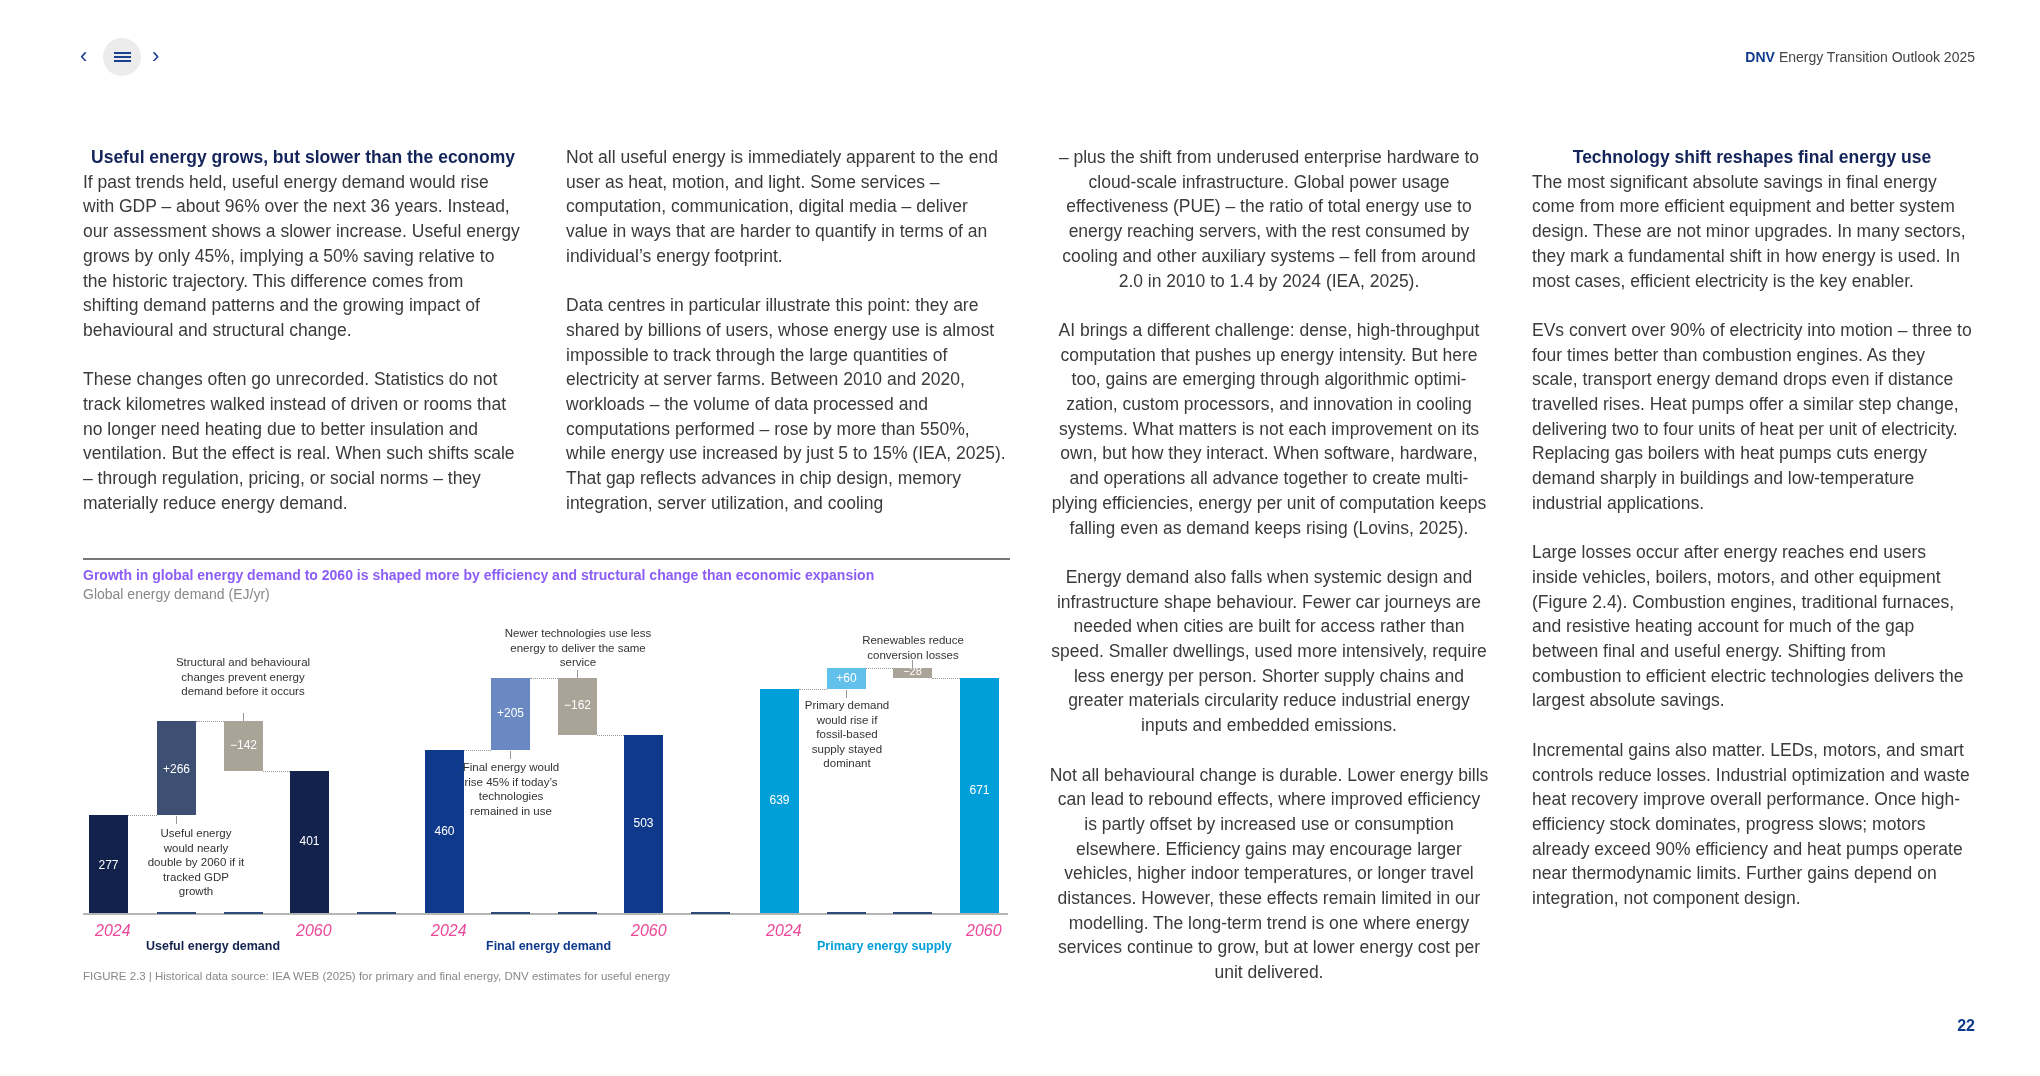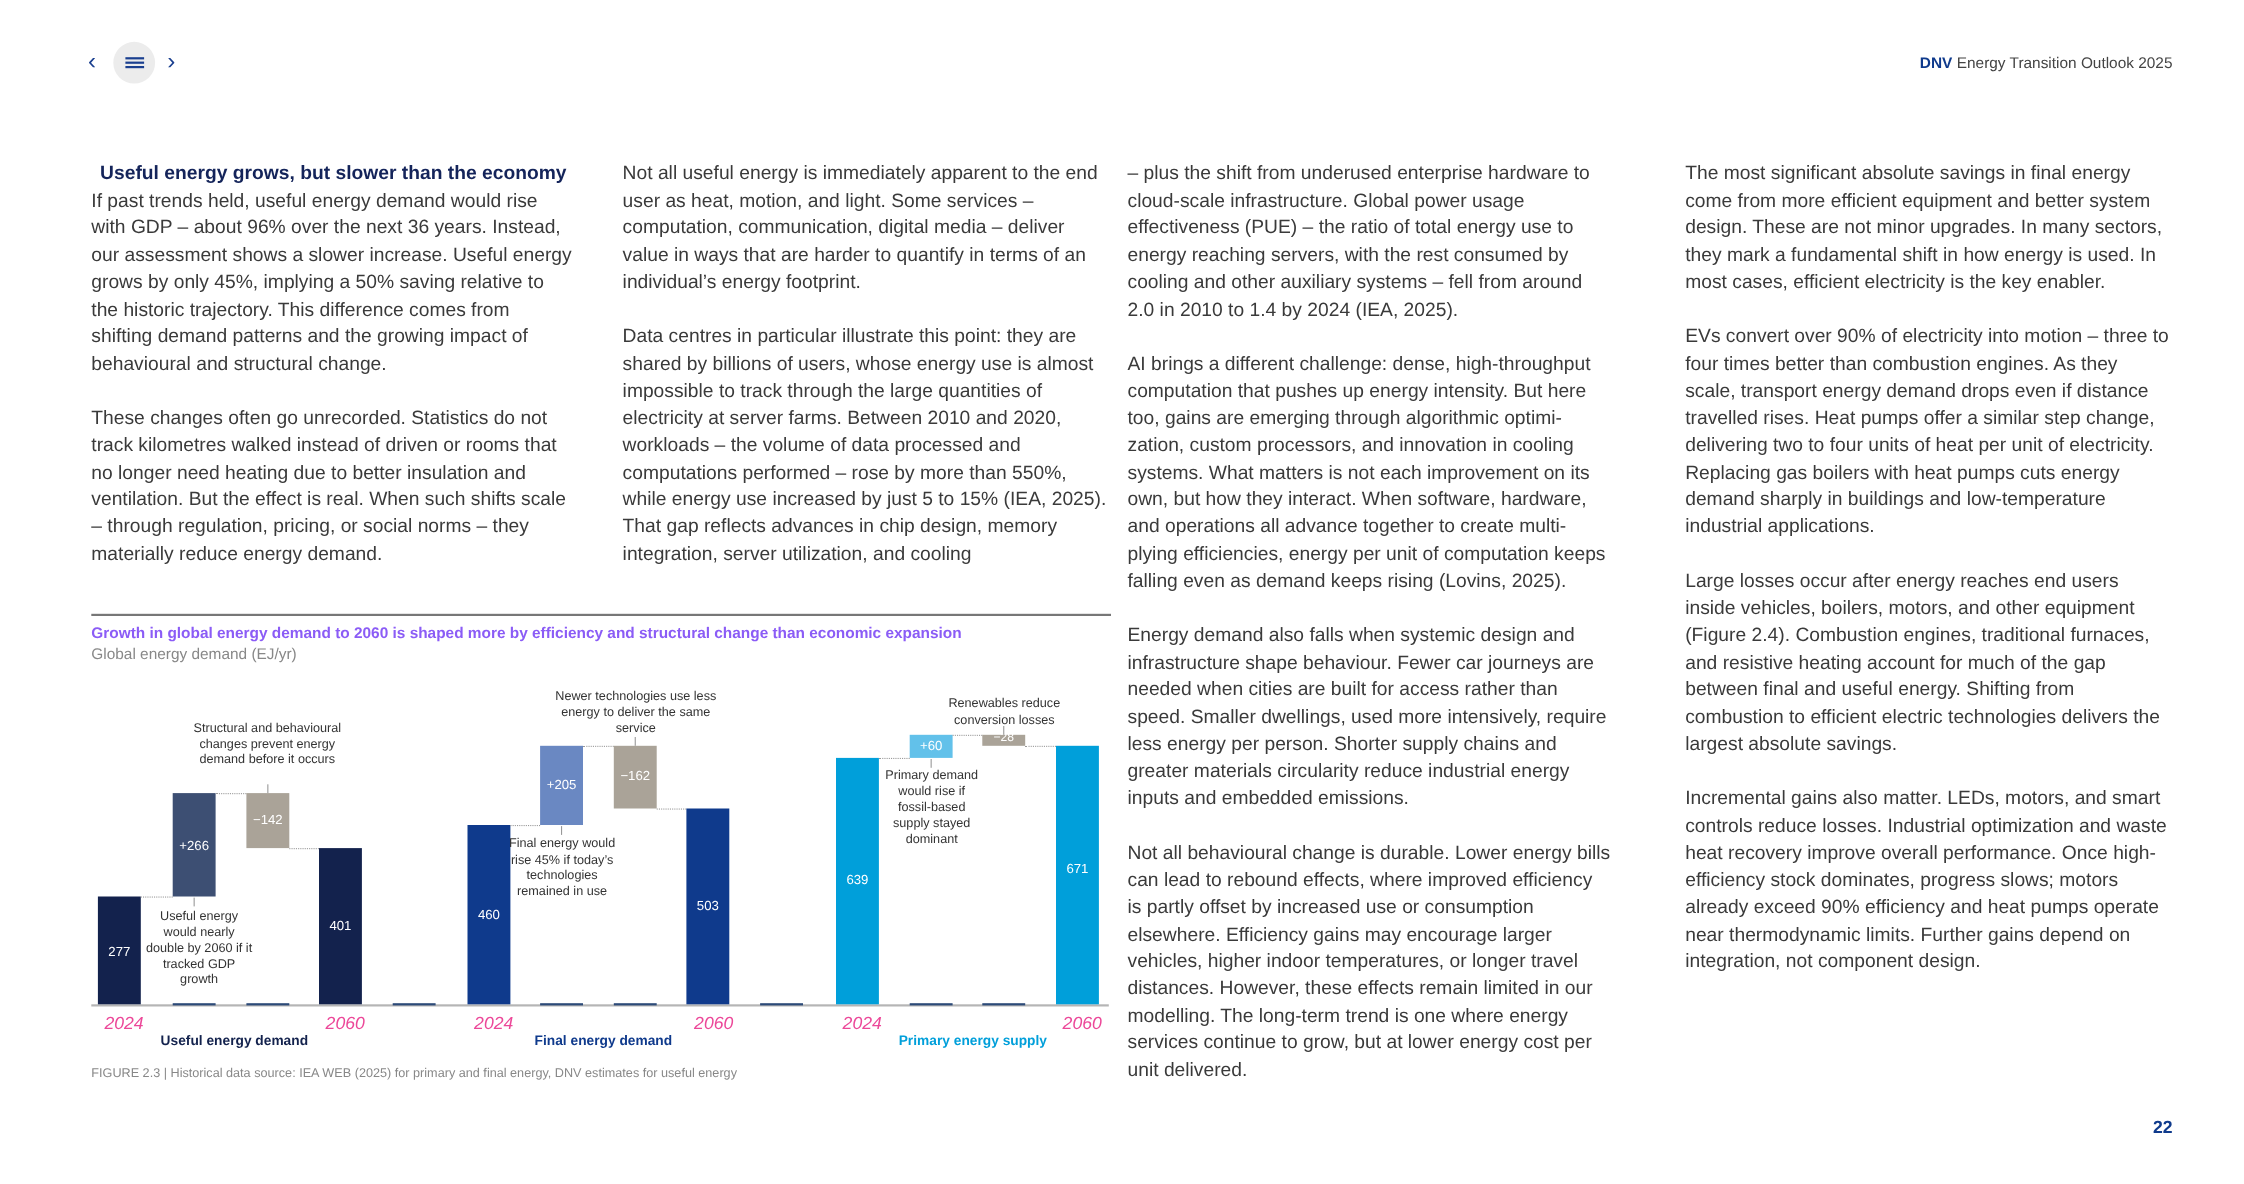--- a/index.html
+++ b/index.html
@@ -63,28 +63,29 @@
   <h3>Useful energy grows, but slower than the economy</h3>
   <p>If past trends held, useful energy demand would rise with GDP – about 96% over the next 36 years. Instead, our assessment shows a slower increase. Useful energy grows by only 45%, implying a 50% saving relative to the historic trajectory. This difference comes from shifting demand patterns and the growing impact of behavioural and structural change.</p>
   <p>These changes often go unrecorded. Statistics do not track kilometres walked instead of driven or rooms that no longer need heating due to better insulation and ventilation. But the effect is real. When such shifts scale – through regulation, pricing, or social norms – they materially reduce energy demand.</p>
 </div>
 
 <div class="col" style="left:566px;">
   <p>Not all useful energy is immediately apparent to the end user as heat, motion, and light. Some services – computation, communication, digital media – deliver value in ways that are harder to quantify in terms of an individual’s energy footprint.</p>
   <p>Data centres in particular illustrate this point: they are shared by billions of users, whose energy use is almost impossible to track through the large quantities of electricity at server farms. Between 2010 and 2020, workloads – the volume of data processed and computations performed – rose by more than 550%, while energy use increased by just 5 to 15% (IEA, 2025). That gap reflects advances in chip design, memory integration, server utilization, and cooling</p>
 </div>
 
-<div class="col" style="left:1025px;">
+<div class="col" style="left:1049px;text-align:center;">
   <p>– plus the shift from underused enterprise hardware to cloud-scale infrastructure. Global power usage effectiveness (PUE) – the ratio of total energy use to energy reaching servers, with the rest consumed by cooling and other auxiliary systems – fell from around 2.0 in 2010 to 1.4 by 2024 (IEA, 2025).</p>
   <p>AI brings a different challenge: dense, high-throughput computation that pushes up energy intensity. But here too, gains are emerging through algorithmic optimi-zation, custom processors, and innovation in cooling systems. What matters is not each improvement on its own, but how they interact. When software, hardware, and operations all advance together to create multi-plying efficiencies, energy per unit of computation keeps falling even as demand keeps rising (Lovins, 2025).</p>
   <p>Energy demand also falls when systemic design and infrastructure shape behaviour. Fewer car journeys are needed when cities are built for access rather than speed. Smaller dwellings, used more intensively, require less energy per person. Shorter supply chains and greater materials circularity reduce industrial energy inputs and embedded emissions.</p>
   <p>Not all behavioural change is durable. Lower energy bills can lead to rebound effects, where improved efficiency is partly offset by increased use or consumption elsewhere. Efficiency gains may encourage larger vehicles, higher indoor temperatures, or longer travel distances. However, these effects remain limited in our modelling. The long-term trend is one where energy services continue to grow, but at lower energy cost per unit delivered.</p>
 </div>
 
 <div class="col" style="left:1532px;">
+  <h3>Technology shift reshapes final energy use</h3>
   <p>The most significant absolute savings in final energy come from more efficient equipment and better system design. These are not minor upgrades. In many sectors, they mark a fundamental shift in how energy is used. In most cases, efficient electricity is the key enabler.</p>
   <p>EVs convert over 90% of electricity into motion – three to four times better than combustion engines. As they scale, transport energy demand drops even if distance travelled rises. Heat pumps offer a similar step change, delivering two to four units of heat per unit of electricity. Replacing gas boilers with heat pumps cuts energy demand sharply in buildings and low-temperature industrial applications.</p>
   <p>Large losses occur after energy reaches end users inside vehicles, boilers, motors, and other equipment (Figure 2.4). Combustion engines, traditional furnaces, and resistive heating account for much of the gap between final and useful energy. Shifting from combustion to efficient electric technologies delivers the largest absolute savings.</p>
   <p>Incremental gains also matter. LEDs, motors, and smart controls reduce losses. Industrial optimization and waste heat recovery improve overall performance. Once high-efficiency stock dominates, progress slows; motors already exceed 90% efficiency and heat pumps operate near thermodynamic limits. Further gains depend on integration, not component design.</p>
 </div>
 
 <div class="figure">
   <div class="fig-rule"></div>
   <div class="fig-title">Growth in global energy demand to 2060 is shaped more by efficiency and structural change than economic expansion</div>
   <div class="fig-sub">Global energy demand (EJ/yr)</div>
@@ -94,21 +95,21 @@
   <div class="baseline" style="left:0; top:293px; width:925px;"></div>
 
   <div class="bar" style="left:6px; top:195px; height:98px; background:#13224d;"></div>
   <div class="bar-label" style="left:6px; top:238px;">277</div>
   <div class="dotline" style="left:45px; top:195px; width:29px;"></div>
 
   <div class="bar" style="left:74px; top:101px; height:94px; background:#3d4f73;"></div>
   <div class="bar-label" style="left:74px; top:142px;">+266</div>
   <div class="dotline" style="left:113px; top:101px; width:28px;"></div>
   <div class="tick" style="left:93px; top:196px;"></div>
-  <div class="annot" style="left:48px; top:206px; width:100px;">Useful energy would nearly double by 2060 if it tracked GDP growth</div>
+  <div class="annot" style="left:63px; top:206px; width:100px;">Useful energy would nearly double by 2060 if it tracked GDP growth</div>
 
   <div class="bar" style="left:141px; top:101px; height:50px; background:#aaa398;"></div>
   <div class="bar-label" style="left:141px; top:118px;">−142</div>
   <div class="dotline" style="left:180px; top:151px; width:27px;"></div>
   <div class="tick" style="left:160px; top:93px;"></div>
   <div class="annot" style="left:80px; top:35px; width:160px;">Structural and behavioural changes prevent energy demand before it occurs</div>
 
   <div class="bar" style="left:207px; top:151px; height:142px; background:#13224d;"></div>
   <div class="bar-label" style="left:207px; top:214px;">401</div>
   <div class="ghost" style="left:74px; top:292px;"></div>

